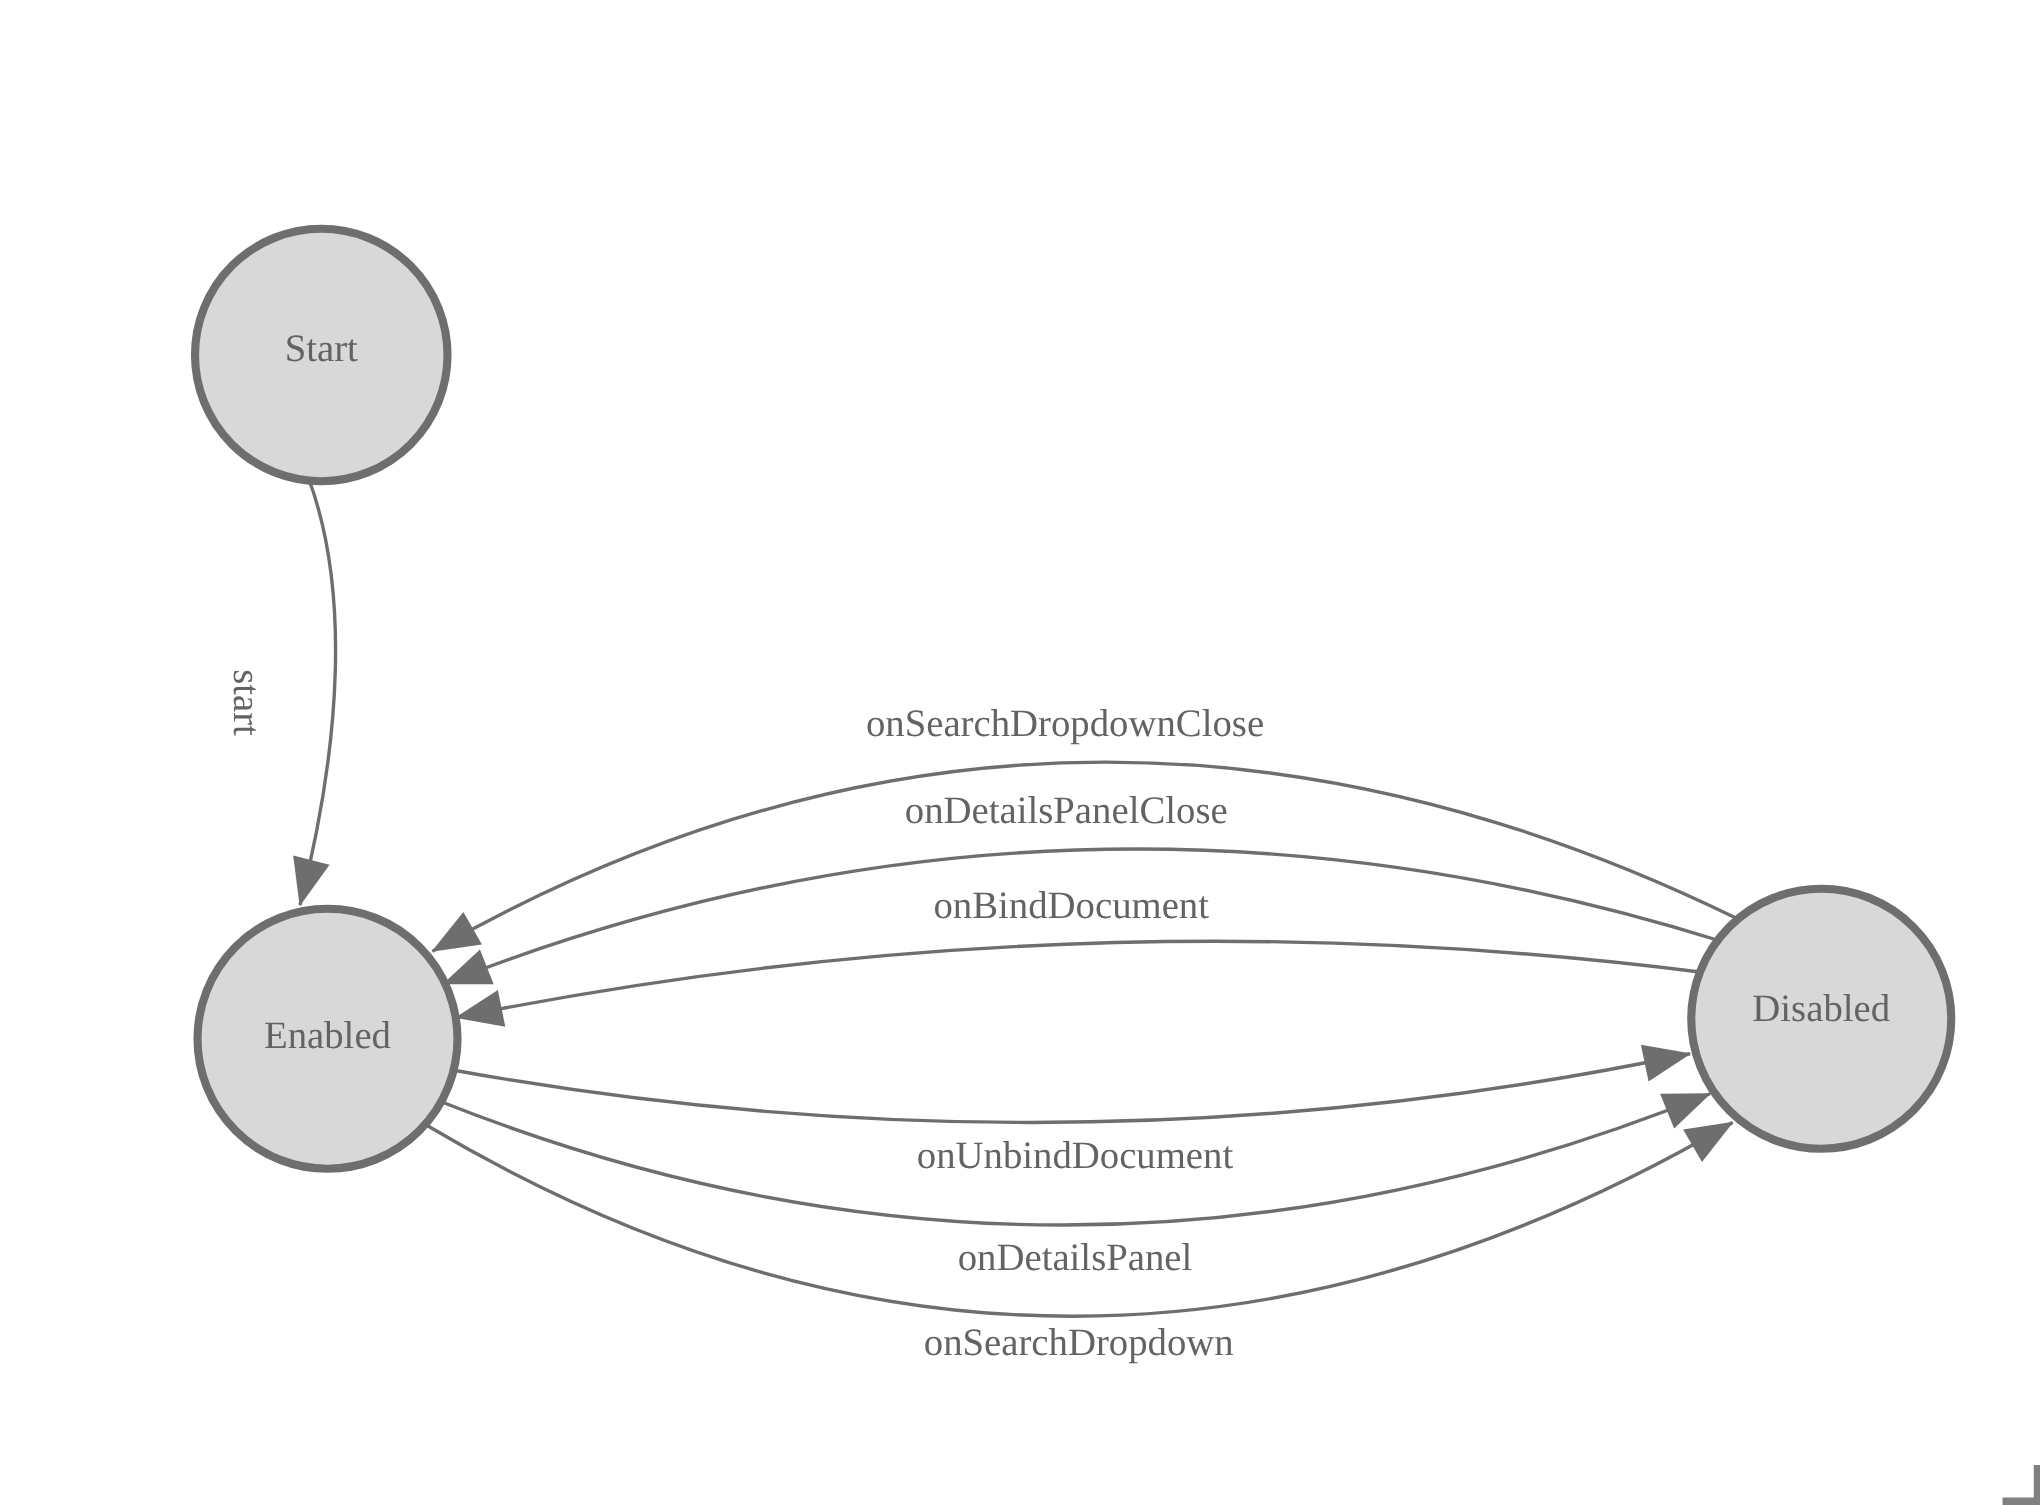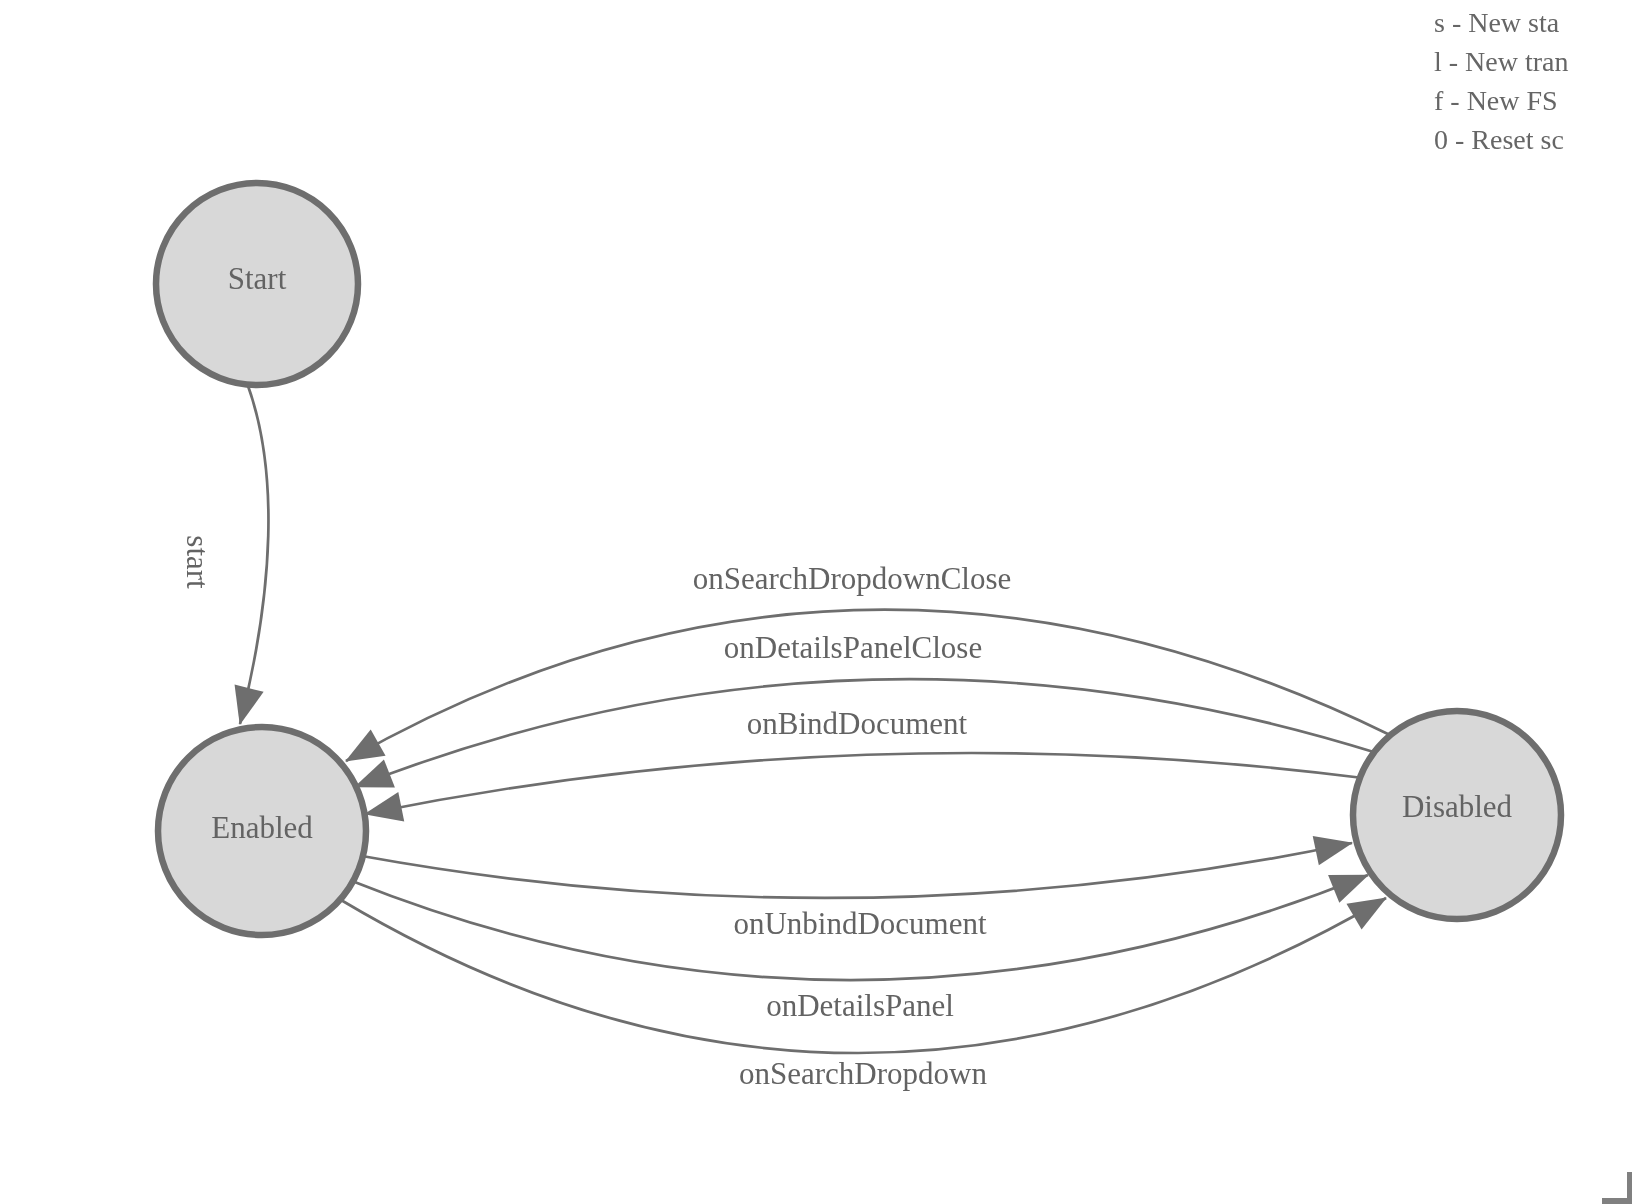--- a/index.html
+++ b/index.html
@@ -105,23 +105,17 @@
     <text class="edge-label" x="197" y="572" transform="rotate(90 197 562)">start</text>
 
     <text class="edge-label" x="852" y="589">onSearchDropdownClose</text>
     <text class="edge-label" x="853" y="658">onDetailsPanelClose</text>
     <text class="edge-label" x="857" y="734">onBindDocument</text>
     <text class="edge-label" x="860" y="934">onUnbindDocument</text>
     <text class="edge-label" x="860" y="1016">onDetailsPanel</text>
     <text class="edge-label" x="863" y="1084">onSearchDropdown</text>
   </svg>
 
-  <div class="legend">
-    <div>s - New sta</div>
-    <div>l - New tran</div>
-    <div>f - New FS</div>
-    <div>0 - Reset sc</div>
-  </div>
 
   <div class="corner-mark-v"></div>
   <div class="corner-mark-h"></div>
 
 </div>
 
 </body></html>

